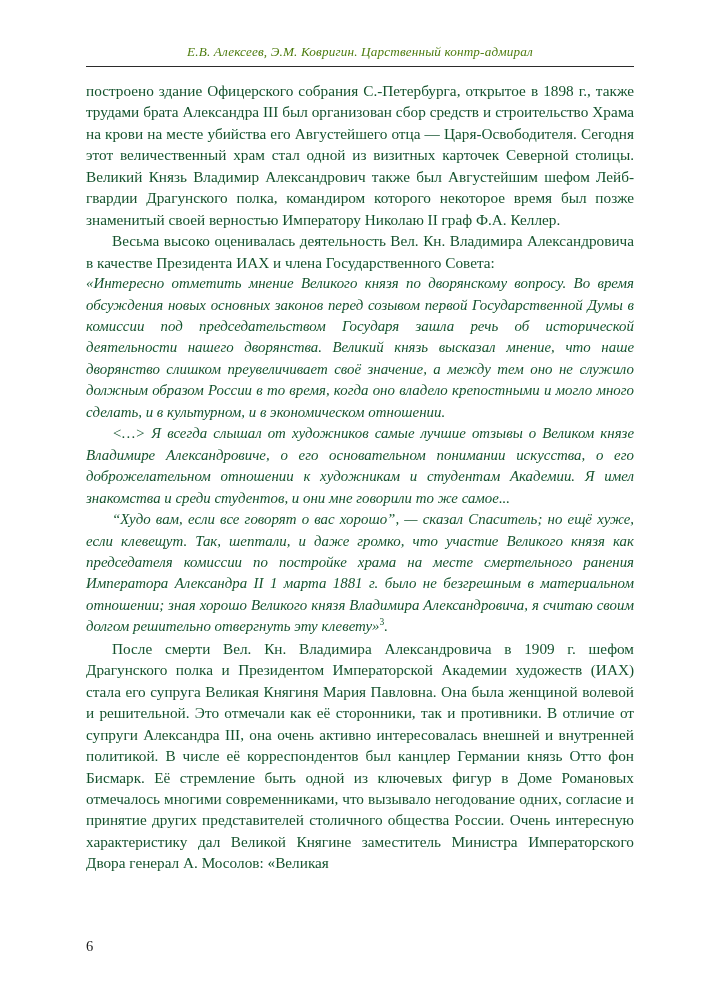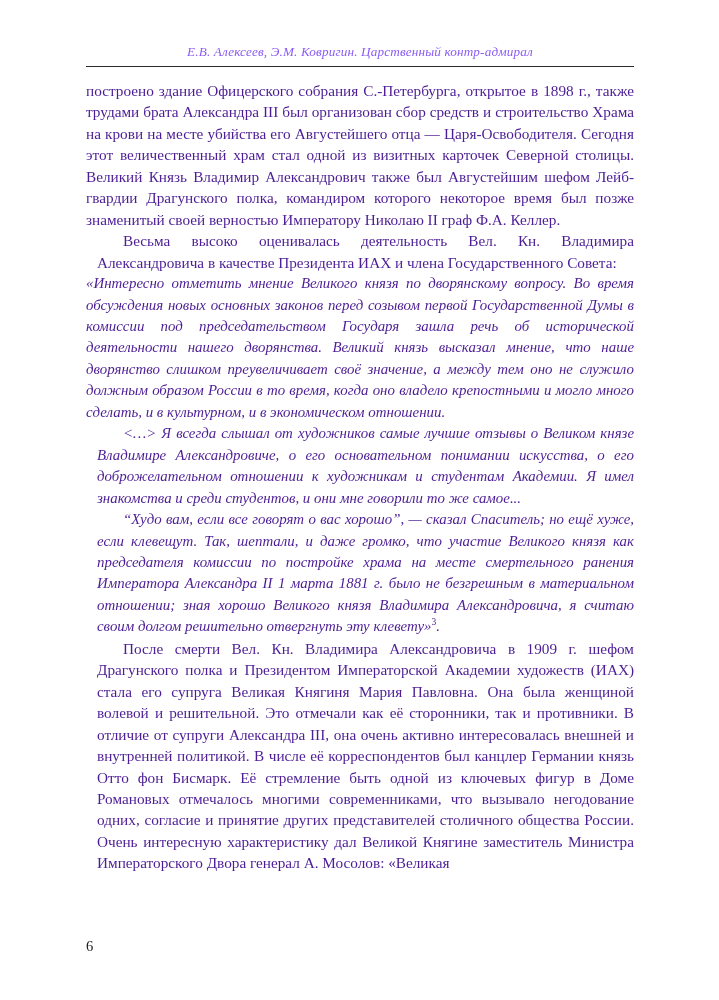--- a/index.html
+++ b/index.html
@@ -24,21 +24,21 @@
   
   .running-head {
     position: absolute;
     left: 86px;
     top: 44px;
     width: 548px;
     text-align: center;
     font-style: italic;
     font-size: 13.2px;
     letter-spacing: 0.15px;
-    color: #8b5cf6;
+    color: #4d7c0f;
     white-space: nowrap;
   }
   .head-rule {
     position: absolute;
     left: 86px;
     top: 66px;
     width: 548px;
     height: 1px;
     background: #2b2b2b;
   }
@@ -49,26 +49,25 @@
     left: 86px;
     top: 80px;
     width: 548px;
   }
   p {
     margin: 0;
     font-size: 15.25px;
     line-height: 21.45px;
     text-align: justify;
     text-justify: inter-word;
-    color: #4c1d95;
+    color: #14532d;
     hyphens: manual;
   }
   p.indent {
     text-indent: 26px;
-    margin-left: 11px;
   }
   p.ital {
     font-style: italic;
     font-size: 14.9px;
   }
   .sup {
     font-size: 9.5px;
     vertical-align: super;
     line-height: 0;
     font-style: normal;

